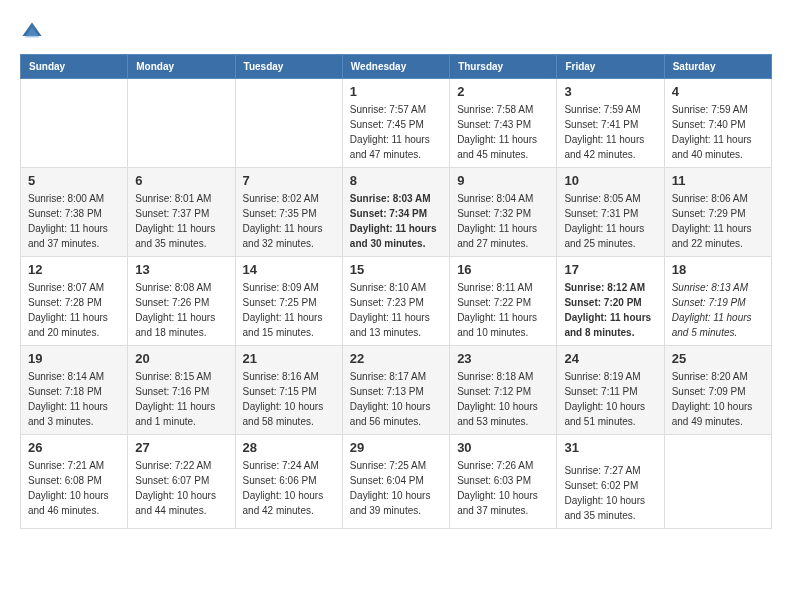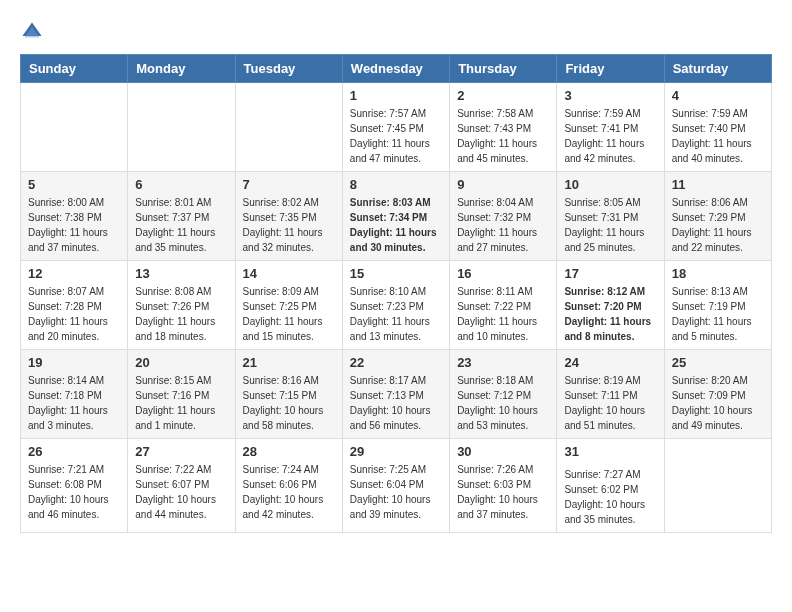--- a/index.html
+++ b/index.html
@@ -50,21 +50,21 @@
     .calendar {
       width: 100%;
       border-collapse: collapse;
       border: 1px solid #ccc;
     }
     .calendar th {
       background-color: #3a6fa8;
       color: white;
       text-align: left;
       padding: 6px 8px;
-      font-size: 13px;
+      font-size: 10px;
       border: 1px solid #5588bb;
     }
     .calendar td {
       vertical-align: top;
       padding: 5px 7px;
       border: 1px solid #ddd;
       width: calc(100% / 7);
       min-height: 85px;
       font-size: 11px;
       color: #333;
@@ -224,21 +224,21 @@
 Daylight: 11 hours and 10 minutes.</div>
         </td>
         <td>
           <div class="day-number">17</div>
           <div class="day-info" style="white-space: pre-line; font-weight: bold;">Sunrise: 8:12 AM
 Sunset: 7:20 PM
 Daylight: 11 hours and 8 minutes.</div>
         </td>
         <td>
           <div class="day-number">18</div>
-          <div class="day-info" style="white-space: pre-line;">Sunrise: 8:13 AM
+          <div class="day-info" style="white-space: pre-line; font-style: italic;">Sunrise: 8:13 AM
 Sunset: 7:19 PM
 Daylight: 11 hours and 5 minutes.</div>
         </td>
       </tr>
       <tr>
         <td>
           <div class="day-number">19</div>
           <div class="day-info" style="white-space: pre-line;">Sunrise: 8:14 AM
 Sunset: 7:18 PM
 Daylight: 11 hours and 3 minutes.</div>

